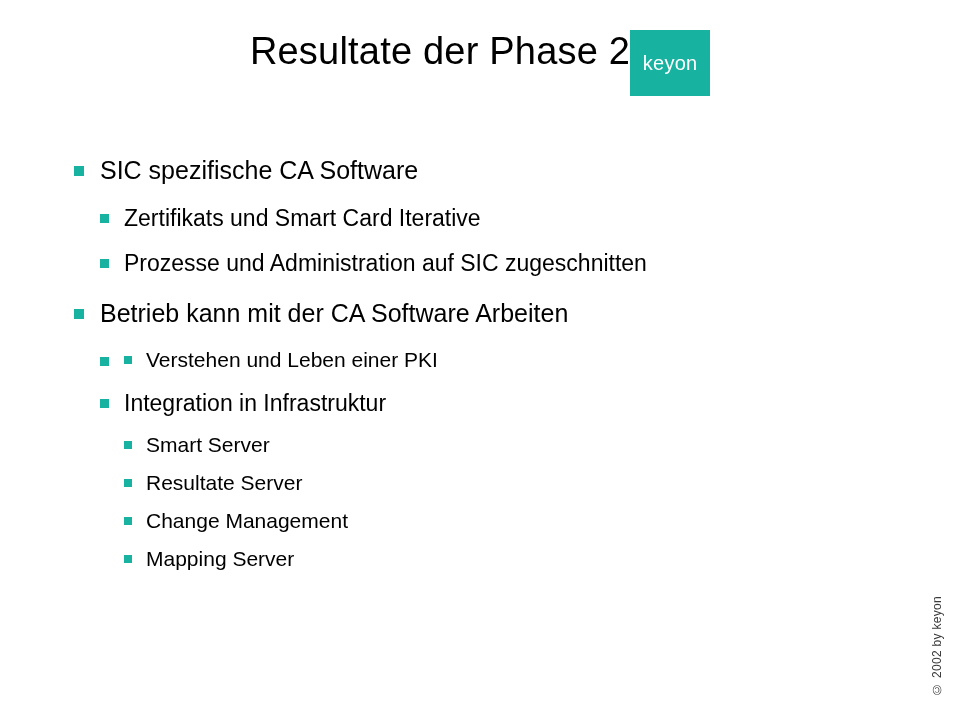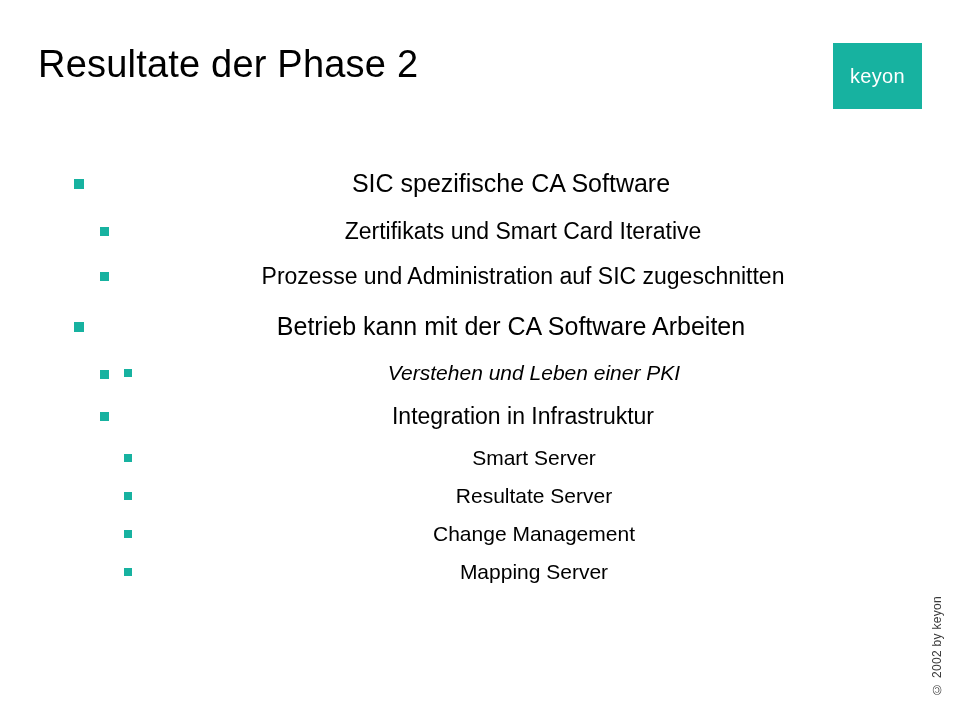--- a/index.html
+++ b/index.html
@@ -1,31 +1,31 @@
 <!DOCTYPE html>
 <html><head>
 <meta charset="utf-8">
 <style>
   * { box-sizing: border-box; margin: 0; padding: 0; }
   html, body { width: 960px; height: 710px; font-family: Arial, Helvetica, sans-serif; background: #fff; color: #000; }
   .slide { position: relative; width: 960px; height: 710px; padding: 30px 38px 0 38px; }
-  .header { display: flex; justify-content: space-between; align-items: flex-start; margin-top: 13px; }
+  .header { display: flex; justify-content: center; align-items: flex-start; }
   .title { font-size: 38px; font-weight: 400; letter-spacing: 0.2px; }
-  .logo { width: 89px; height: 66px; background: #17b2a0; display: flex; align-items: center; justify-content: center; color: #fff; font-size: 20px; letter-spacing: 0.3px; }
-  .content { margin-top: 60px; margin-left: 36px; text-align: center; }
+  .logo { width: 80px; height: 66px; background: #17b2a0; display: flex; align-items: center; justify-content: center; color: #fff; font-size: 20px; letter-spacing: 0.3px; }
+  .content { margin-top: 60px; margin-left: 36px; }
   ul { list-style: none; }
   .lvl1 > li { position: relative; padding-left: 26px; margin-bottom: 22px; font-size: 25px; }
   .lvl1 > li::before { content: ""; position: absolute; left: 0; top: 10px; width: 10px; height: 10px; background: #17b2a0; }
   .lvl2 { margin-top: 20px; }
   .lvl2 > li { position: relative; padding-left: 24px; margin-bottom: 18px; font-size: 23px; }
   .lvl2 > li::before { content: ""; position: absolute; left: 0; top: 9px; width: 9px; height: 9px; background: #17b2a0; }
   .lvl3 { margin-top: 16px; }
   .lvl3 > li { position: relative; padding-left: 22px; margin-bottom: 14px; font-size: 21px; }
   .lvl3 > li::before { content: ""; position: absolute; left: 0; top: 8px; width: 8px; height: 8px; background: #17b2a0; }
-  .italic { font-style: italic; }
+  .italic { }
   .copyright { position: absolute; right: 16px; bottom: 14px; font-size: 12px; color: #3a3a3a; writing-mode: vertical-rl; transform: rotate(180deg); letter-spacing: 0.3px; }
 </style>
 </head>
 <body>
 
 <div class="slide">
   <div class="header">
     <div class="title">Resultate der Phase 2</div>
     <div class="logo">keyon</div>
   </div>

